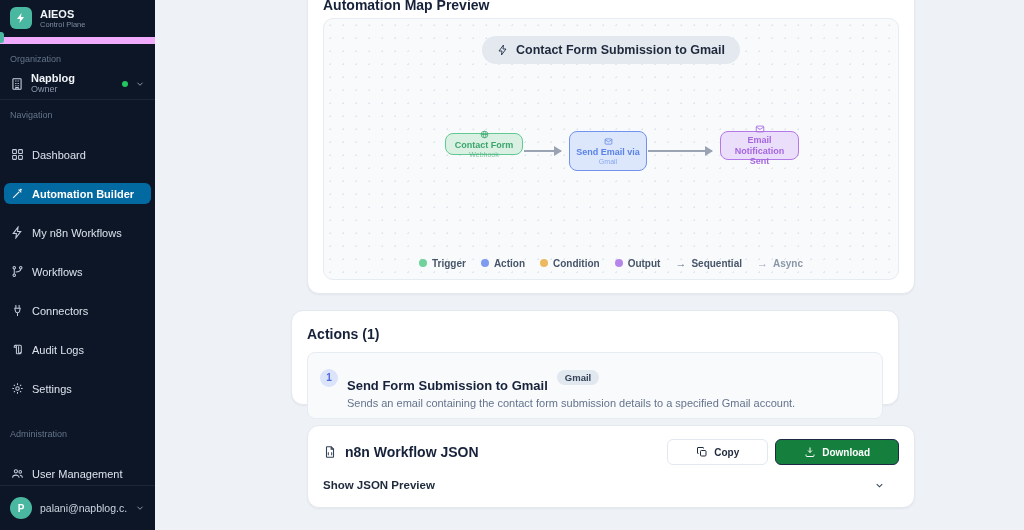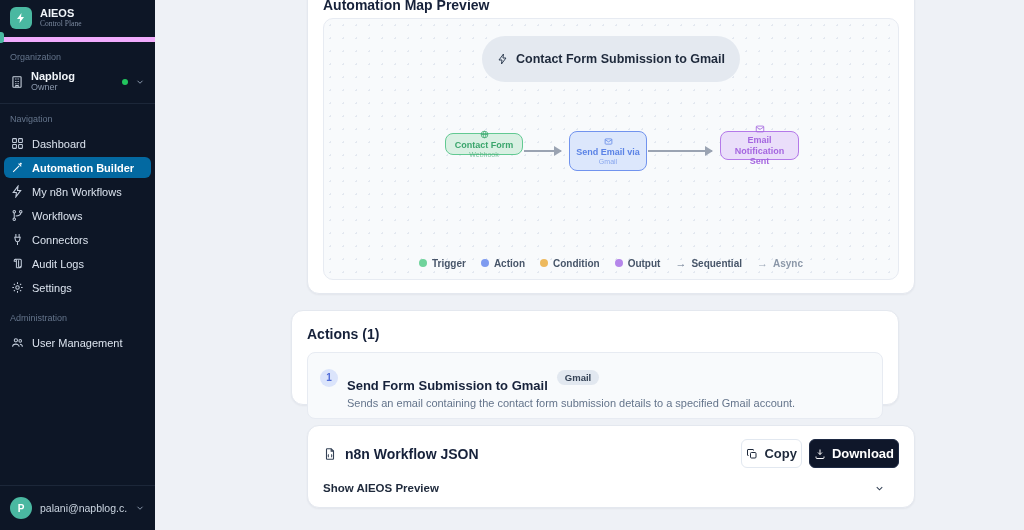--- a/index.html
+++ b/index.html
@@ -2,53 +2,53 @@
 <html><head>
 <meta charset="utf-8">
 <style>
   * { margin:0; padding:0; box-sizing:border-box; }
   html,body { width:1024px; height:530px; overflow:hidden; }
   body { font-family:"Liberation Sans","DejaVu Sans",sans-serif; background:#eef1f6; position:relative; color:#0f172a; }
   svg { display:block; }
 
   
   .sidebar { position:absolute; left:0; top:0; width:155px; height:530px; background:#0d1626; color:#e2e8f0; }
-  .sb-header { display:flex; gap:8px; padding:7px 10px 8px; border-bottom:5px solid #f0abfc; }
+  .sb-header { display:flex; align-items:center; gap:8px; padding:7px 10px 8px; border-bottom:7px solid #f0abfc; }
   .sb-logo { width:22px; height:22px; border-radius:6px; background:#4ab8a1; display:flex; align-items:center; justify-content:center; color:#fff; flex:none; }
   .sb-brand-name { font-size:11px; font-weight:bold; color:#f1f5f9; line-height:12px; }
-  .sb-brand-sub { font-size:7.5px; color:#7c8aa0; line-height:9px;font-family:Liberation Serif, serif; }
+  .sb-brand-sub { font-size:7.5px; color:#7c8aa0; line-height:9px; }
   .sb-accent-sliver { position:absolute; left:0; top:32px; width:4px; height:11px; background:#4ab8a1; border-radius:0 3px 3px 0; }
   .sb-section-label { font-size:9px; color:#64748b; padding:10px 10px 4px; }
-  .sb-org { display:flex; align-items:center; gap:7px; padding:4px 10px 10px; border-bottom:1px solid #1c2739; }
+  .sb-org { display:flex; align-items:center; gap:7px; padding:4px 10px 4px; border-bottom:1px solid #1c2739; }
   .sb-org-icon { color:#cbd5e1; flex:none; }
   .sb-org-name { font-size:11px; font-weight:bold; color:#f1f5f9; line-height:12px; }
   .sb-org-role { font-size:9px; color:#8b99ad; line-height:11px; }
   .sb-org-right { margin-left:auto; display:flex; align-items:center; gap:7px; }
   .sb-org-dot { width:6px; height:6px; border-radius:50%; background:#22c55e; }
   .sb-chev { color:#8b99ad; }
   .nav-list { padding:2px 4px; }
-  .nav-item { display:flex; align-items:center; gap:8px; padding:4px 7px; margin:3px 0; border-radius:6px; font-size:11px; color:#dbe3ee; cursor:pointer; }
+  .nav-item { display:flex; align-items:center; gap:8px; padding:4px 7px; margin:18px 0; border-radius:6px; font-size:11px; color:#dbe3ee; cursor:pointer; }
   .nav-item .nv-ic { color:#c3cddb; flex:none; }
   .nav-item.active { background:#0369a1; color:#ffffff; font-weight:bold; }
   .nav-item.active .nv-ic { color:#ffffff; }
   .sb-footer { position:absolute; left:0; bottom:0; width:100%; border-top:1px solid #1c2739; padding:11px 10px; display:flex; align-items:center; gap:8px; }
   .sb-avatar { width:22px; height:22px; border-radius:50%; background:#4ab8a1; color:#fff; display:flex; align-items:center; justify-content:center; font-size:10px; font-weight:bold; flex:none; }
   .sb-email { font-size:10.5px; color:#cbd5e1; white-space:nowrap; overflow:hidden; max-width:88px; }
   .sb-footer .sb-chev { margin-left:auto; }
 
   
   .card { position:absolute; background:#ffffff; border:1px solid #e4e8ef; border-radius:12px; box-shadow:0 1px 2px rgba(15,23,42,.05); }
   .card-title { font-size:14px; font-weight:bold; color:#16213a; }
 
   
   .card-map { left:307px; top:-30px; width:608px; height:324px; padding:26px 15px 16px; }
   .map-canvas { position:relative; margin-top:5px; height:262px; background:#f8fafc; border:1px solid #e7ebf2; border-radius:10px;
     background-image:radial-gradient(#e3e8f0 1px, transparent 1px); background-size:13px 13px; }
   .wf-pill { position:absolute; top:17px; left:50%; transform:translateX(-50%); display:flex; align-items:center; gap:7px;
-    background:#e4e9f0; border-radius:999px; padding:16px 15px; font-size:12.5px; font-weight:bold; color:#1e293b; cursor:pointer; white-space:nowrap; }
+    background:#e4e9f0; border-radius:999px; padding:7px 15px; font-size:12.5px; font-weight:bold; color:#1e293b; cursor:pointer; white-space:nowrap; }
   .wf-pill .nv-ic { color:#334155; }
   .node { position:absolute; border-radius:8px; border:1.5px solid; display:flex; flex-direction:column; align-items:center; justify-content:center; gap:1px; text-align:center; padding:3px 4px; cursor:pointer; }
   .node .nd-title { font-size:9px; font-weight:bold; line-height:10.5px; }
   .node .nd-sub { font-size:7px; opacity:.65; }
   .node-trigger { left:121px; top:114px; width:78px; height:22px; background:#d9f0e3; border-color:#62c992; color:#3aa56c; }
   .node-action  { left:245px; top:112px; width:78px; height:40px; background:#dce7fc; border-color:#7193ee; color:#5b83e6; }
   .node-output  { left:396px; top:112px; width:79px; height:29px; background:#eadefa; border-color:#b479e9; color:#a566e0; }
   .edge { position:absolute; top:131px; height:2px; background:#9aa3b2; }
   .edge::after { content:""; position:absolute; right:-1px; top:-4px; border-left:8px solid #9aa3b2; border-top:5px solid transparent; border-bottom:5px solid transparent; }
   .edge-1 { left:200px; width:37px; }
@@ -69,23 +69,23 @@
   .action-title { font-size:13px; font-weight:bold; color:#16213a;margin-top:16px; }
   .action-badge { background:#e2e8f0; border-radius:999px; padding:2px 8px; font-size:9.5px; font-weight:bold; color:#334155; }
   .action-desc { margin:4px 0 0 27px; font-size:11px; color:#64748b; }
 
   
   .card-json { left:307px; top:425px; width:608px; height:83px; padding:13px 15px; }
   .json-head { display:flex; align-items:center; }
   .json-title-wrap { display:flex; align-items:center; gap:8px; }
   .json-title-wrap .nv-ic { color:#334155; }
   .json-buttons { margin-left:auto; display:flex; gap:7px; }
-  .btn { display:flex; align-items:center; gap:6px; font-size:13px; font-weight:bold; border-radius:6px; padding:6px 4px; cursor:pointer; }
+  .btn { display:flex; align-items:center; gap:6px; font-size:10px; font-weight:bold; border-radius:6px; padding:6px 28px; cursor:pointer; }
   .btn-copy { background:#ffffff; border:1px solid #e2e8f0; color:#1e293b; }
-  .btn-download { background:#0f172a; border:1px solid #1e2a44; color:#ffffff; }
+  .btn-download { background:#15803d; border:1px solid #1e2a44; color:#ffffff; }
   .json-toggle { margin-top:14px; display:flex; align-items:center; justify-content:space-between; font-size:11.5px; font-weight:bold; color:#1e293b; cursor:pointer; padding-right:14px; }
   .json-toggle .sb-chev { color:#334155; }
 </style>
 </head>
 <body>
 
 <aside class="sidebar">
   <div class="sb-header">
     <div class="sb-logo">
       <span>
@@ -333,20 +333,20 @@
         <span>
             <svg width="12" height="12" viewBox="0 0 24 24" fill="none" stroke="currentColor" stroke-width="2">
               <path d="M12 3v10M8 9l4 4 4-4M4 17v2a2 2 0 002 2h12a2 2 0 002-2v-2"></path>
             </svg>
           </span>
         <span>Download</span>
       </button>
     </div>
   </div>
   <div class="json-toggle">
-    <span>Show AIEOS Preview</span>
+    <span>Show JSON Preview</span>
     <span class="sb-chev">
       <svg width="11" height="11" viewBox="0 0 24 24" fill="none" stroke="currentColor" stroke-width="2.2">
           <path d="M6 9l6 6 6-6"></path>
         </svg>
     </span>
   </div>
 </section>
 
 </body></html>

